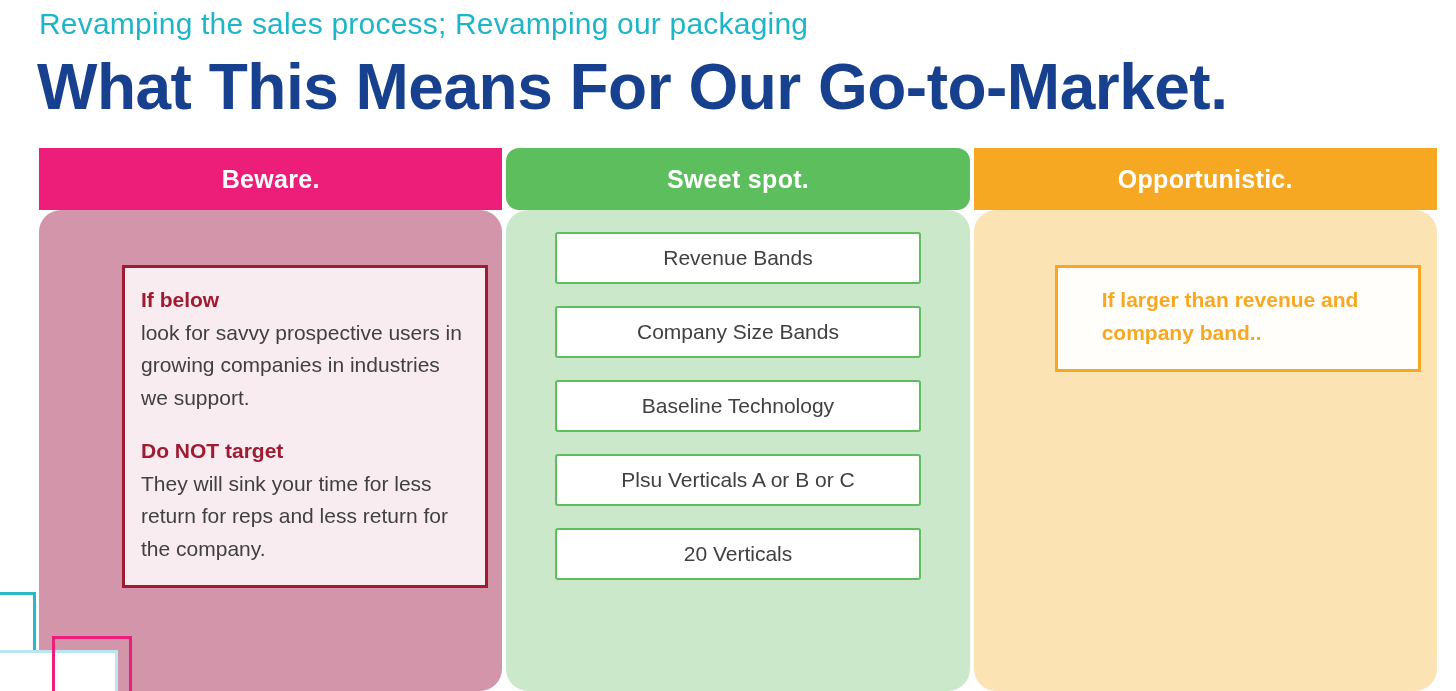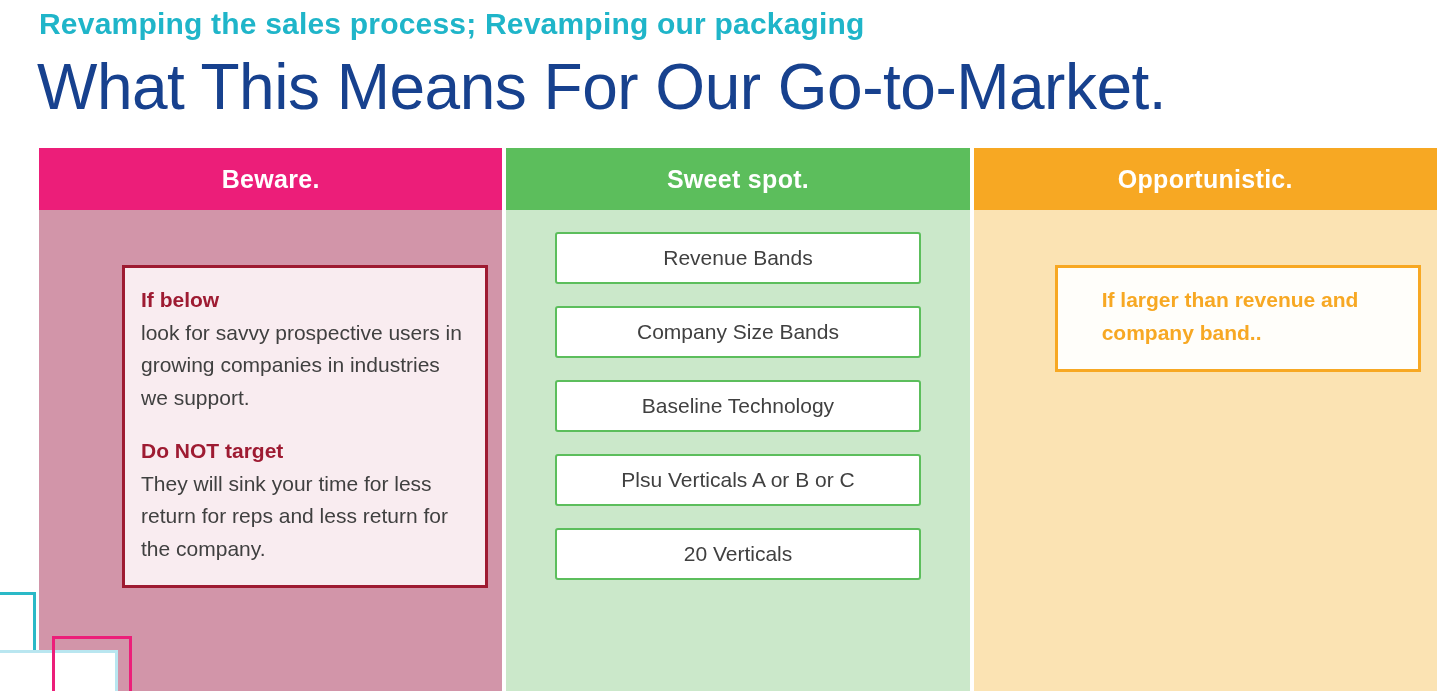--- a/index.html
+++ b/index.html
@@ -27,43 +27,43 @@
   *{margin:0;padding:0;box-sizing:border-box;}
   html,body{width:1456px;height:691px;}
   body{
     font-family:"Liberation Sans", sans-serif;
     background:#ffffff;
     position:relative;
     overflow:hidden;
   }
   .kicker{
     position:absolute;left:39px;top:7px;
-    font-size:30px;font-weight:700;color:var(--kicker);
+    font-size:30px;font-weight:400;color:var(--kicker);
     letter-spacing:0.2px;
   }
   .title{
     position:absolute;left:37px;top:50px;
-    font-size:64px;font-weight:400;color:var(--title);
+    font-size:64px;font-weight:700;color:var(--title);
     letter-spacing:-0.5px;white-space:nowrap;
   }
   .columns{
     position:absolute;left:39px;top:148px;
     width:1398px;height:543px;
     display:flex;gap:4px;
   }
   .col{flex:1;display:flex;flex-direction:column;}
   .col-header{
     height:62px;flex:0 0 62px;
     display:flex;align-items:center;justify-content:center;
     color:#ffffff;font-size:25px;font-weight:700;letter-spacing:0.3px;
   }
   .beware .col-header{background:var(--beware-header-bg);}
-  .sweet  .col-header{background:var(--sweet-header-bg);}
+  .sweet  .col-header{background:var(--sweet-header-bg);border-radius:13px;}
   .opp    .col-header{background:var(--opp-header-bg);}
-  .col-body{flex:1;position:relative;}
+  .col-body{flex:1;position:relative;border-radius:22px;}
   .beware .col-body{background:var(--beware-body-bg);}
   .sweet  .col-body{background:var(--sweet-body-bg);}
   .opp    .col-body{background:var(--opp-body-bg);}
 
   .card{
     position:absolute;left:50px;top:55px;width:366px;
     padding:16px 16px 20px 16px;
     font-size:21px;line-height:1.55;color:var(--body-text);margin-left:33px;
   }
   .beware-card{

